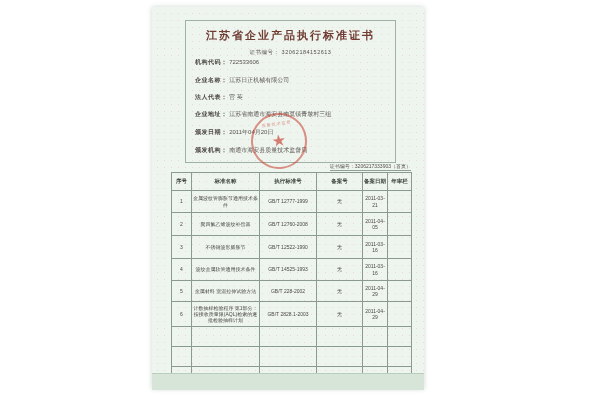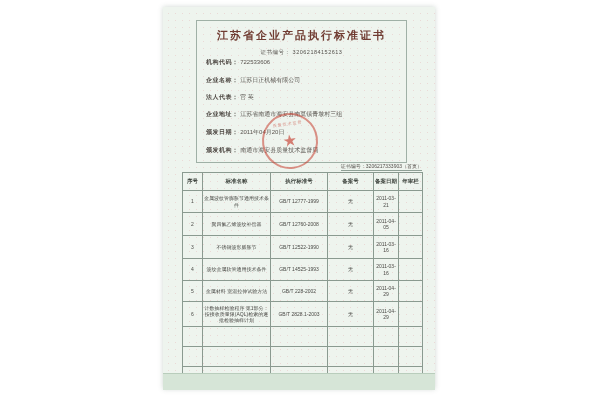--- a/index.html
+++ b/index.html
@@ -3,21 +3,21 @@
 <meta charset="utf-8">
 <style>
   html,body{margin:0;padding:0;}
   body{
     width:600px;height:400px;position:relative;overflow:hidden;
     background:#ffffff;
     font-family:"Liberation Sans",sans-serif;
   }
   
   .page{
-    position:absolute;left:163px;top:7px;width:272px;height:382px;
+    position:absolute;left:152px;top:7px;width:272px;height:382px;
     background-color:#eef4ee;
     background-image:
       radial-gradient(#cfe0d2 0.5px, rgba(0,0,0,0) 0.6px),
       radial-gradient(#ead9d6 0.5px, rgba(0,0,0,0) 0.6px);
     background-size:4px 4px,7px 7px;
     background-position:0 0,2px 3px;
     box-shadow:0 0 5px rgba(60,90,70,.25);
   }
   .page-bottom-strip{
     position:absolute;left:0;top:366px;width:272px;height:16px;

